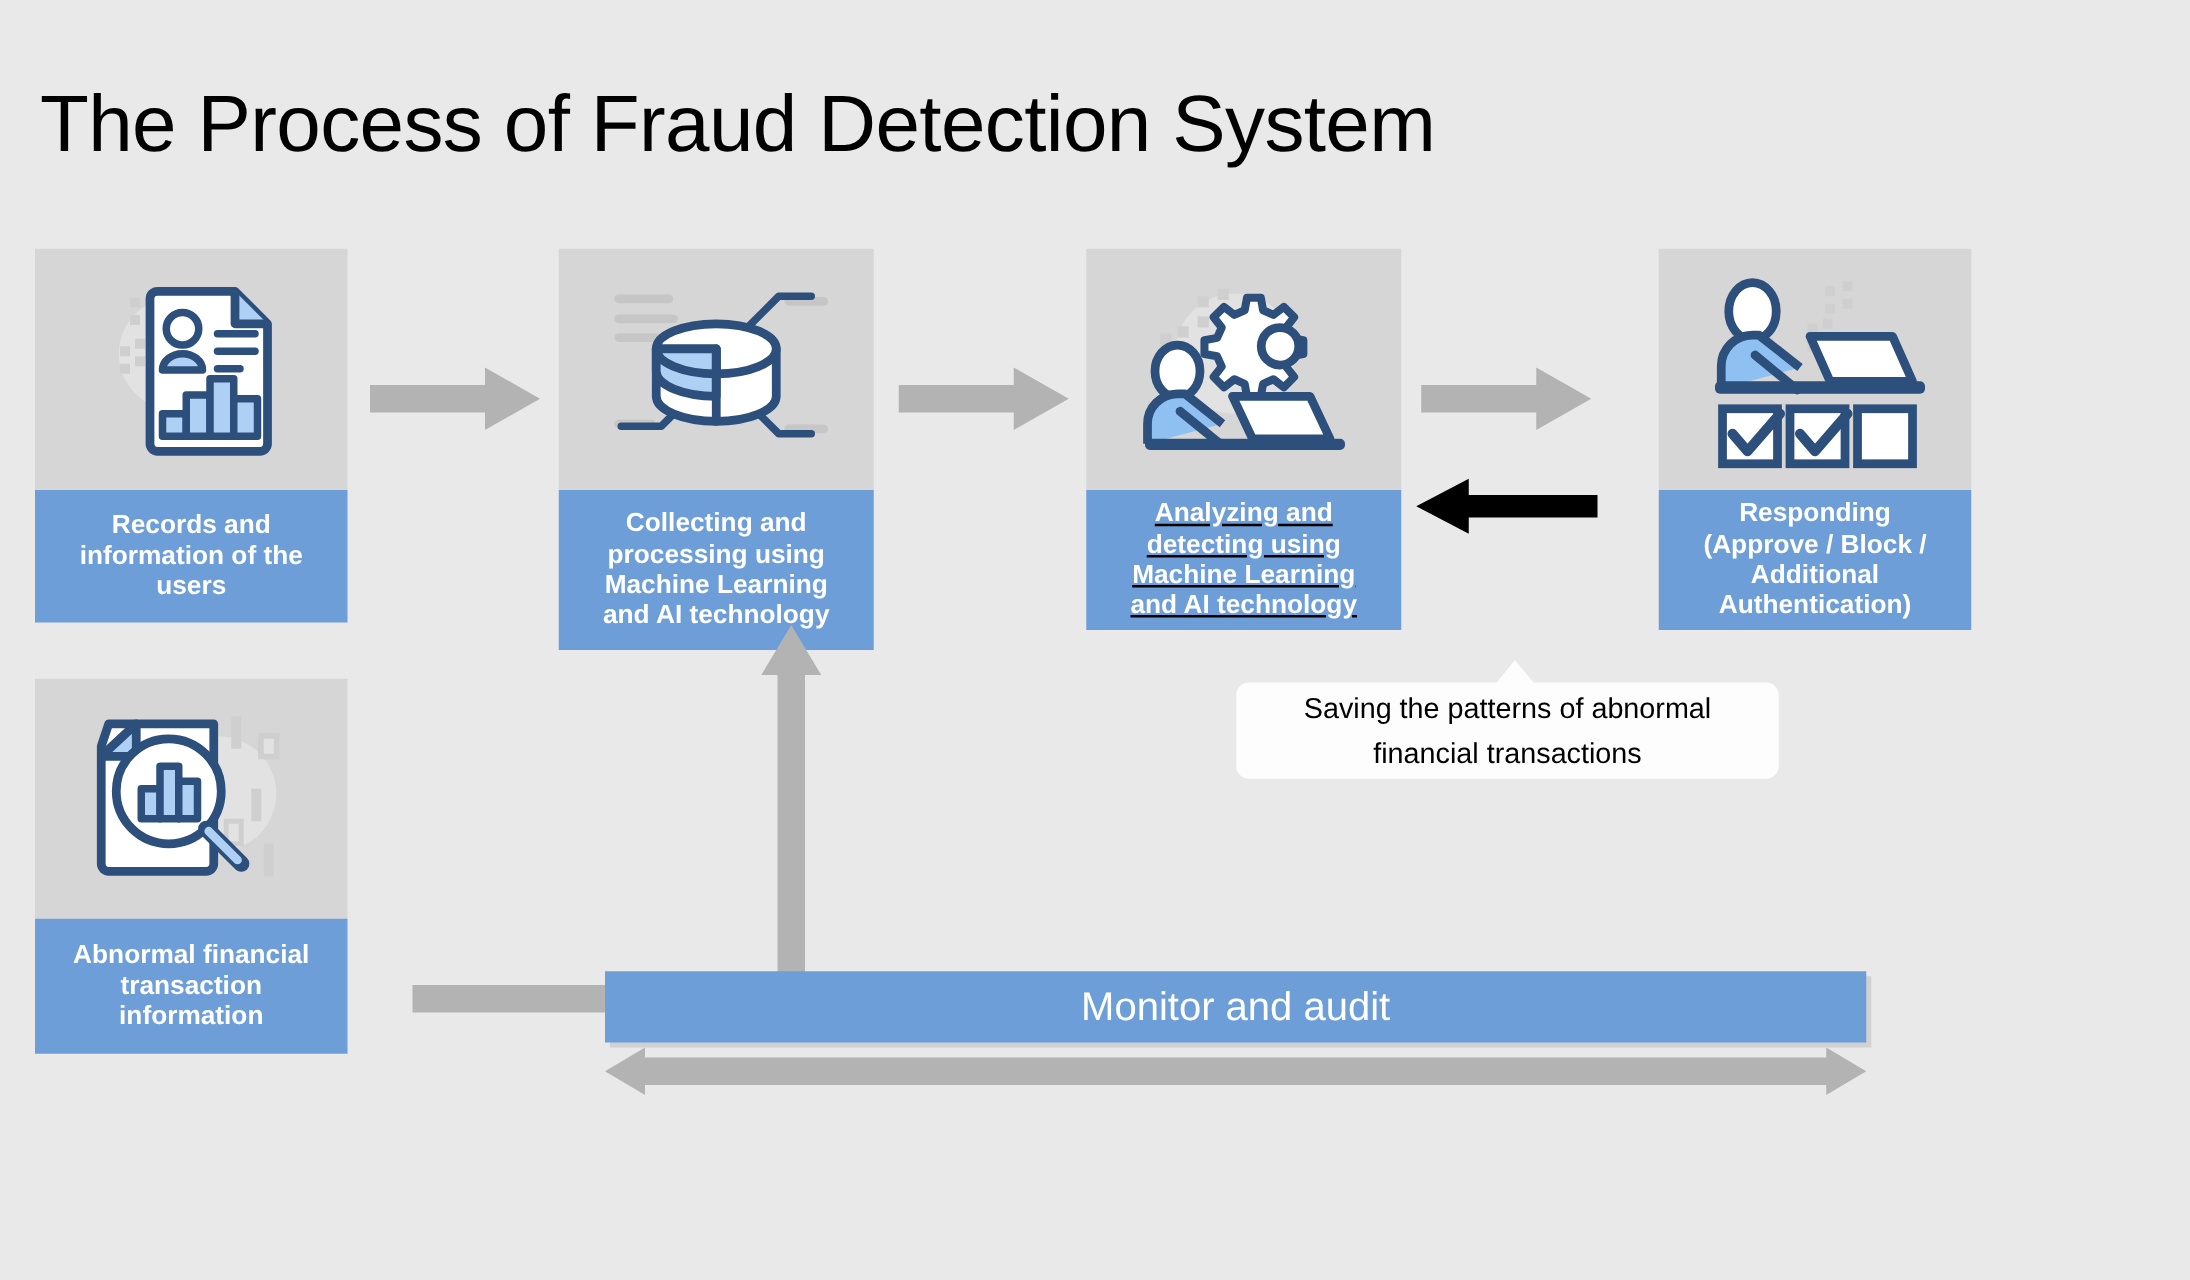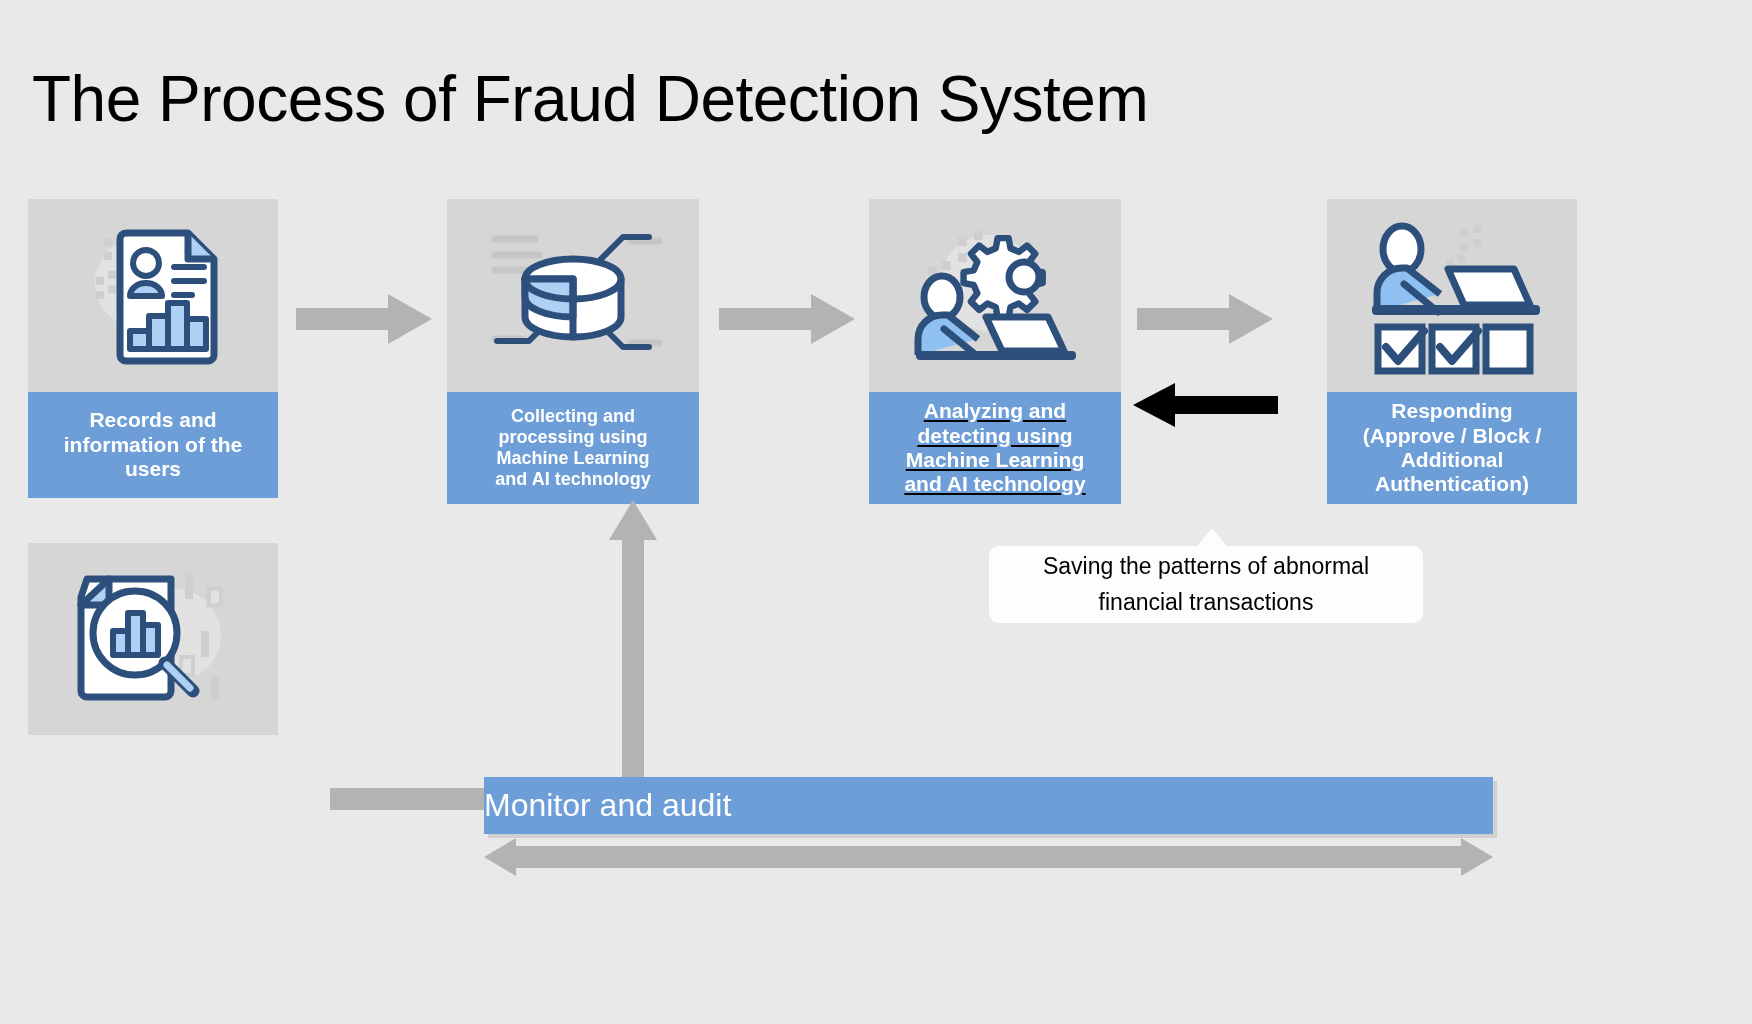--- a/index.html
+++ b/index.html
@@ -47,21 +47,21 @@
     padding: 6px 4px;
   }
   .card .label span { display: block; }
 
   #card-records      { left: 28px;   top: 199px; width: 250px; }
   #card-records .icon-pane { height: 193px; }
   #card-records .label { height: 106px; font-size: 21px; }
 
   #card-collecting   { left: 447px;  top: 199px; width: 252px; }
   #card-collecting .icon-pane { height: 193px; }
-  #card-collecting .label { height: 112px; font-size: 18px; }
+  #card-collecting .label { height: 128px; font-size: 21px; }
 
   #card-analyzing    { left: 869px;  top: 199px; width: 252px; text-decoration: underline; }
   #card-analyzing .icon-pane { height: 193px; }
   #card-analyzing .label { height: 112px; font-size: 21px; }
 
   #card-responding   { left: 1295px; top: 199px; width: 250px; margin-left: 32px; }
   #card-responding .icon-pane { height: 193px; }
   #card-responding .label { height: 112px; font-size: 21px; }
 
   #card-abnormal     { left: 28px;   top: 543px; width: 250px; }
@@ -112,21 +112,21 @@
   
   #monitor-bar {
     position: absolute;
     left: 484px; top: 777px;
     width: 1009px; height: 57px;
     background: #6d9ed8;
     color: #ffffff;
     font-size: 32px;
     display: flex;
     align-items: center;
-    justify-content: flex-start;
+    justify-content: center;
     box-shadow: 4px 4px 0 rgba(0,0,0,0.10);
   }
   #double-arrow {
     position: absolute;
     left: 484px; top: 838px;
     width: 1009px; height: 38px;
   }
 
   svg { display: block; overflow: visible; }
 </style>
@@ -308,20 +308,27 @@
         <circle cx="72" cy="76" r="42" fill="#ffffff" stroke="#2d4f7c" stroke-width="7"></circle>
         <g fill="#aed0f5" stroke="#2d4f7c" stroke-width="6" stroke-linejoin="round">
           <rect x="50" y="74" width="15" height="24"></rect>
           <rect x="65" y="56" width="15" height="42"></rect>
           <rect x="80" y="68" width="15" height="30"></rect>
         </g>
         <line x1="102" y1="106" x2="130" y2="134" stroke="#2d4f7c" stroke-width="13" stroke-linecap="round"></line>
         <line x1="104" y1="108" x2="127" y2="131" stroke="#aed0f5" stroke-width="7" stroke-linecap="round"></line>
       </svg>
     </div>
+    <div class="label">
+      <div>
+        <span>Abnormal financial</span>
+        <span>transaction</span>
+        <span>information</span>
+      </div>
+    </div>
   </div>
 
   <div class="arrow harrow-1">
     <svg width="136" height="50" viewBox="0 0 136 50">
       <path d="M0 14 H92 V0 L136 25 L92 50 V36 H0 z" fill="#b3b3b3"></path>
     </svg>
   </div>
 
   <div class="arrow harrow-2">
     <svg width="136" height="50" viewBox="0 0 136 50">

